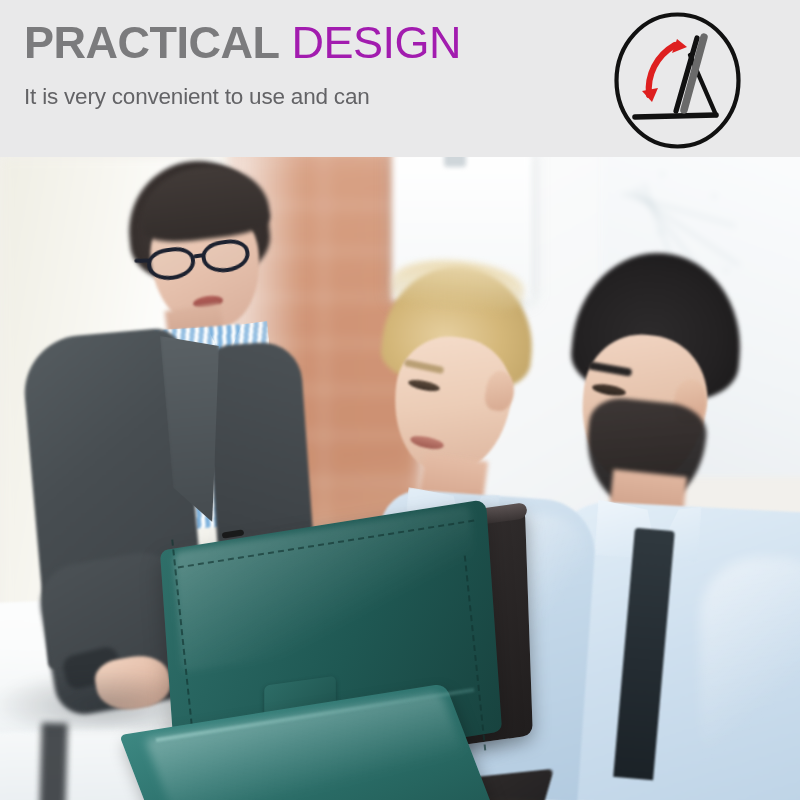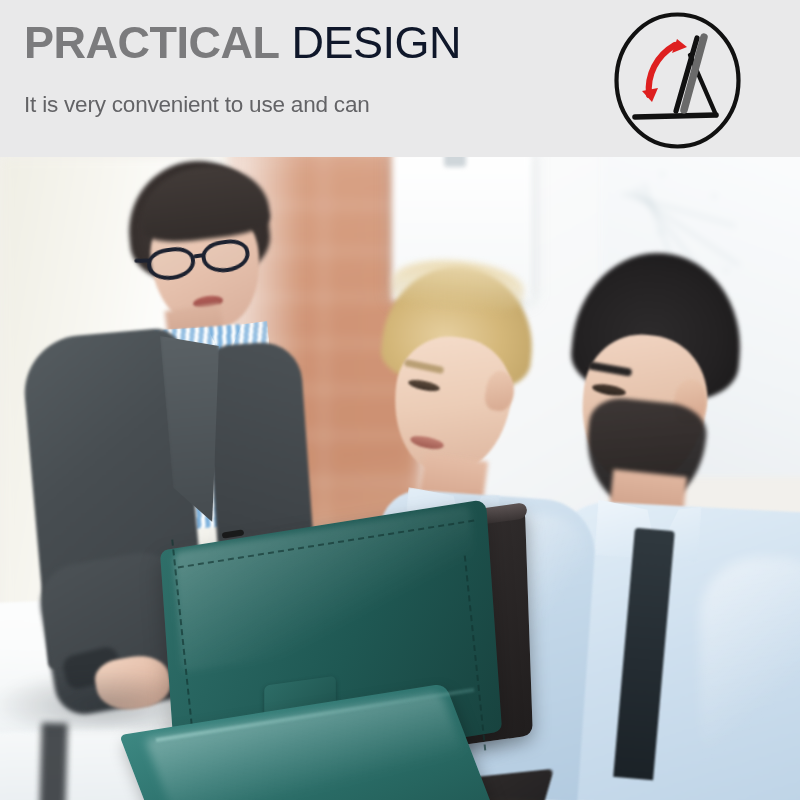--- a/index.html
+++ b/index.html
@@ -14,23 +14,23 @@
   .header {
     position:absolute; left:0; top:0; width:800px; height:157px;
     background:#e9e9ea;
     overflow:hidden;
   }
   .header-text { position:absolute; left:24px; top:16px; width:520px; }
   .headline {
     font-size:45px; line-height:54px; letter-spacing:-0.5px; white-space:nowrap;
   }
   .headline .strong { font-weight:bold; color:#7b7b7d; }
-  .headline .light  { font-weight:normal; color:#0f172a; }
+  .headline .light  { font-weight:normal; color:#a21caf; }
   .subline {
-    margin-top:19px;
+    margin-top:11px;
     font-size:22.5px; line-height:31px; color:#636366; font-weight:normal;
     letter-spacing:-0.2px;
   }
   .subline .l2 { display:block; }
 
   
   .icon-badge {
     position:absolute; right:56px; top:11px;
     width:133px; height:139px;
   }

